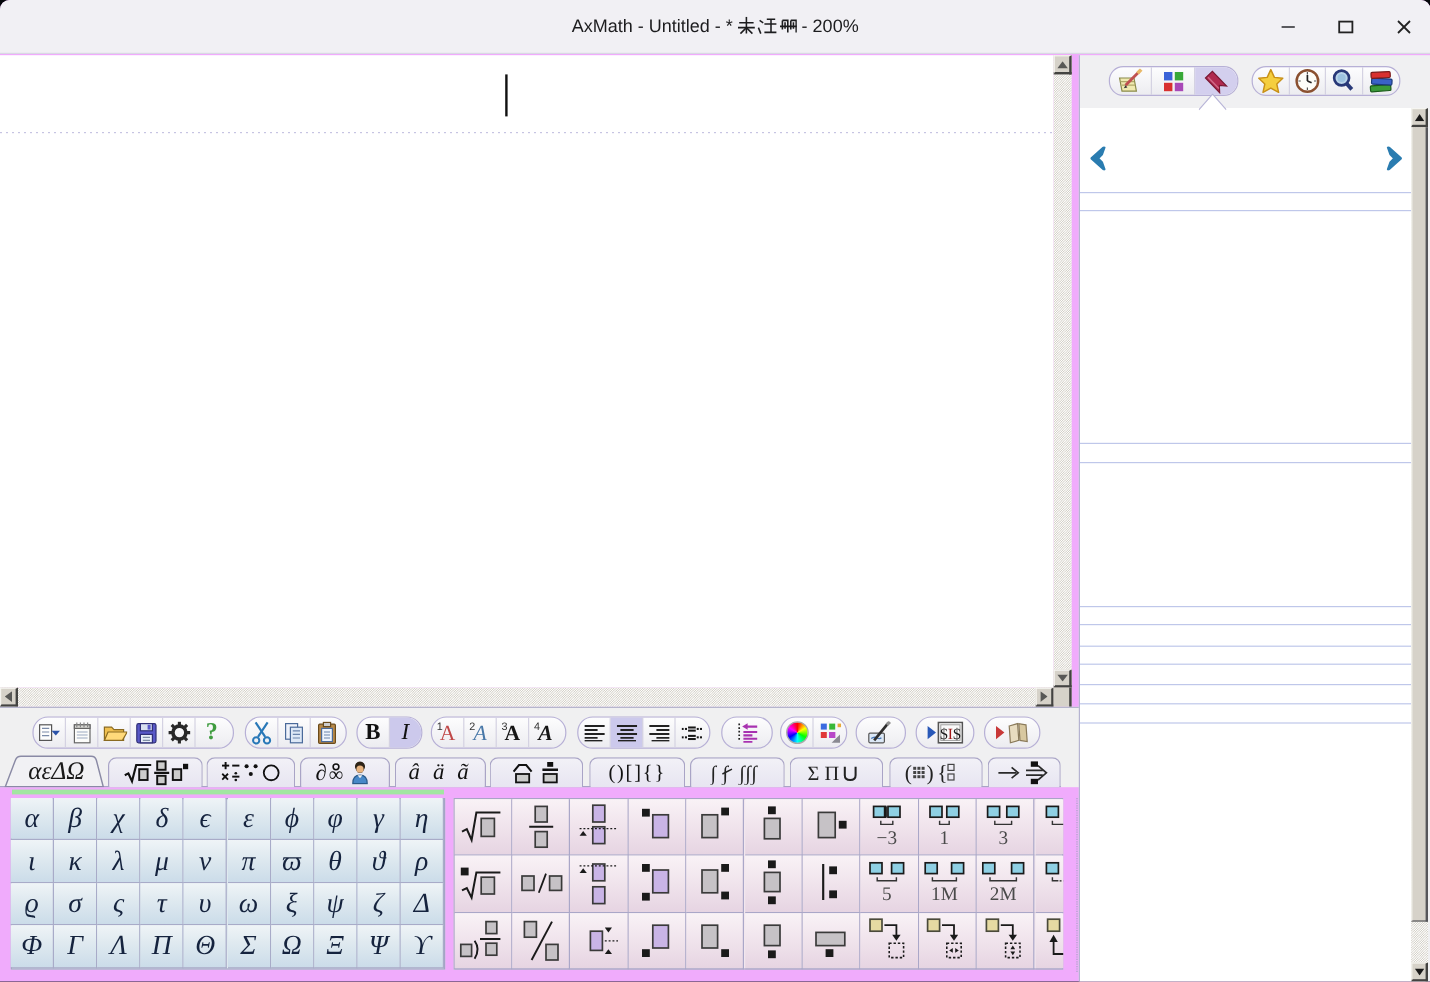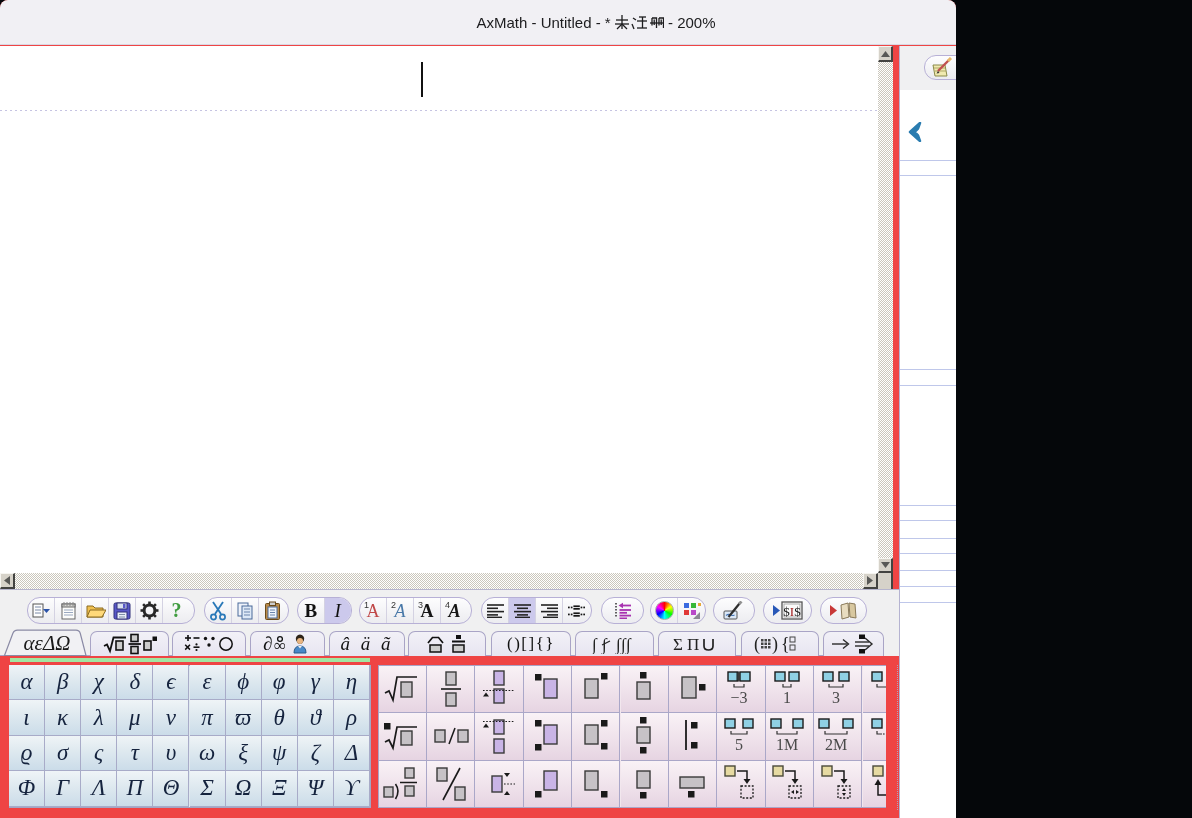--- a/index.html
+++ b/index.html
@@ -1,16 +1,16 @@
 <!DOCTYPE html>
 <html><head><meta charset="utf-8">
 <style>
 html,body{margin:0;padding:0;width:1192px;height:818px;overflow:hidden;background:#05070a;}
 *{box-sizing:border-box;}
-#win{position:absolute;left:0;top:0;width:956px;height:818px;background:#ef4444;border-radius:8px 8px 0 0;overflow:hidden;font-family:"Liberation Sans",sans-serif;}
+#win{position:absolute;left:0;top:0;width:1192px;height:818px;background:#f0abfc;border-radius:8px 8px 0 0;overflow:hidden;font-family:"Liberation Sans",sans-serif;}
 .abs{position:absolute;}
 
 #titlebar{left:0;top:0;width:1192px;height:45px;background:#f1f0f4;border-bottom:1px solid #d9d8e3;}
 #title{left:0;top:0;width:1192px;height:45px;line-height:45px;text-align:center;font-size:15px;color:#1c1c1e;}
 
 #canvas{left:0;top:46px;width:878px;height:527px;background:#fff;}
 #cursor{left:421px;top:16px;width:2px;height:35px;background:#111;}
 #dotline{left:0;top:64px;width:878px;height:1px;background:repeating-linear-gradient(90deg,#c6c4e2 0,#c6c4e2 2px,transparent 2px,transparent 5px);}
 
 .checker{background:#fff;background-image:linear-gradient(45deg,#cbc7bc 25%,transparent 25%,transparent 75%,#cbc7bc 75%),linear-gradient(45deg,#cbc7bc 25%,transparent 25%,transparent 75%,#cbc7bc 75%);background-size:2px 2px;background-position:0 0,1px 1px;}

